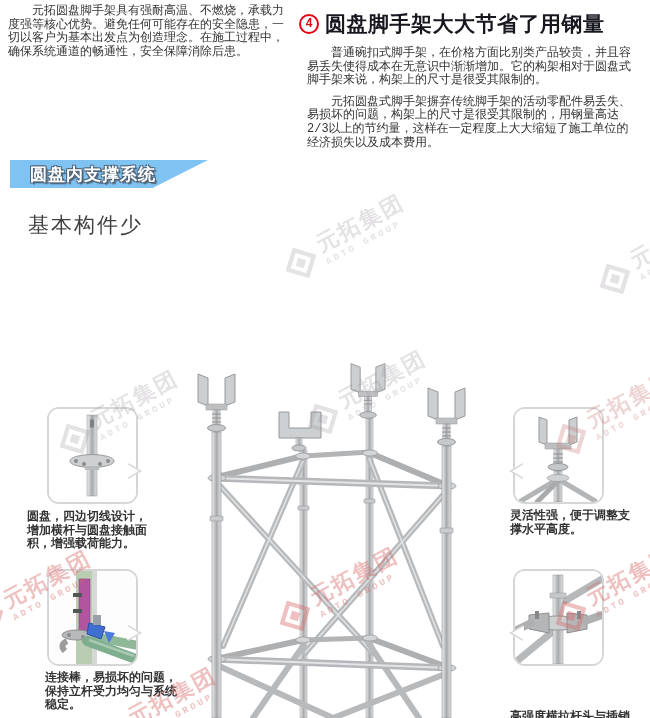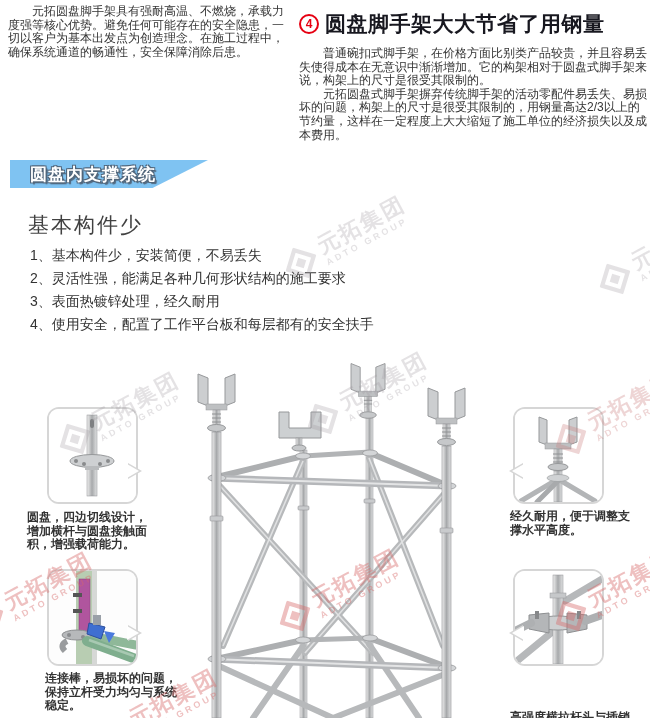--- a/index.html
+++ b/index.html
@@ -1,28 +1,28 @@
 <!DOCTYPE html>
 <html><head>
 <meta charset="utf-8">
 <style>
   html,body{margin:0;padding:0;background:#fff;}
   .page{position:relative;width:650px;height:718px;background:#fff;overflow:hidden;
-        font-family:Liberation Sans, sans-serif;color:#333;}
+        font-family:Liberation Mono, monospace;color:#333;}
 
   
   .intro{position:absolute;left:8px;top:5px;width:287px;font-size:12px;line-height:13.6px;
          text-indent:2em;color:#333;margin:0;}
   .sec4{position:absolute;left:299px;top:10px;width:348px;}
   .sec4-head{display:flex;align-items:center;gap:6px;margin:0 0 9px 0;}
   .numcircle{width:16px;height:16px;border:2px solid #e60012;border-radius:50%;color:#e60012;
              font-weight:bold;font-size:12px;display:flex;align-items:center;justify-content:center;
              flex:0 0 auto;line-height:1;}
   .sec4-title{font-size:21px;font-weight:bold;color:#17171f;letter-spacing:.5px;}
-  .sec4 p{margin:0;font-size:12px;line-height:13.6px;text-indent:2em;color:#333;}
+  .sec4 p{margin:8px;font-size:12px;line-height:13.6px;text-indent:2em;color:#333;}
 
   
   .banner{position:absolute;left:10px;top:160px;width:198px;height:28px;background:#7fc3f2;
           clip-path:polygon(0 0,100% 0,72% 100%,0 100%);
           display:flex;align-items:center;padding-left:20px;box-sizing:border-box;}
   .banner-label{font-size:17px;font-weight:bold;color:#fff;letter-spacing:1px;
           text-shadow:-1px -1px 0 #50657a,1px -1px 0 #50657a,-1px 1px 0 #50657a,
                        1px 1px 0 #50657a,2px 2px 1px #50657a;}
 
   
@@ -81,26 +81,20 @@
     </div>
     <p>普通碗扣式脚手架，在价格方面比别类产品较贵，并且容易丢失使得成本在无意识中渐渐增加。它的构架相对于圆盘式脚手架来说，构架上的尺寸是很受其限制的。</p>
     <p>元拓圆盘式脚手架摒弃传统脚手架的活动零配件易丢失、易损坏的问题，构架上的尺寸是很受其限制的，用钢量高达2/3以上的节约量，这样在一定程度上大大缩短了施工单位的经济损失以及成本费用。</p>
   </div>
 
   <div class="banner">
     <span class="banner-label">圆盘内支撑系统</span>
   </div>
 
   <div class="adv-title">基本构件少</div>
-  <ul class="adv-list">
-    <li>1、基本构件少，安装简便，不易丢失</li>
-    <li>2、灵活性强，能满足各种几何形状结构的施工要求</li>
-    <li>3、表面热镀锌处理，经久耐用</li>
-    <li>4、使用安全，配置了工作平台板和每层都有的安全扶手</li>
-  </ul>
 
   <svg class="photo" viewBox="0 0 297 362">
 
     <rect x="117" y="94" width="7" height="268" fill="url(#tg)" stroke="#97999c" stroke-width="0.5"></rect>
     <rect x="183" y="62" width="7" height="300" fill="url(#tg)" stroke="#97999c" stroke-width="0.5"></rect>
 
     <line x1="121" y1="100" x2="187" y2="96" stroke="#b2b4b6" stroke-width="5" stroke-linecap="round"></line>
     <line x1="34" y1="121" x2="120" y2="100" stroke="#adafb1" stroke-width="6" stroke-linecap="round"></line>
     <line x1="263" y1="129" x2="187" y2="97" stroke="#adafb1" stroke-width="6" stroke-linecap="round"></line>
 
@@ -250,21 +244,21 @@
           <line x1="38" y1="53" x2="48" y2="53"></line>
         </g>
       <ellipse cx="43" cy="58" rx="10" ry="3.5" fill="#c5c7c9" stroke="#96989a"></ellipse>
       <rect x="39" y="62" width="8" height="31" fill="url(#tg)" stroke="#8f9194" stroke-width="0.5"></rect>
       <line x1="43" y1="70" x2="6" y2="92" stroke="#b3b5b7" stroke-width="5" stroke-linecap="round"></line>
       <line x1="43" y1="70" x2="80" y2="92" stroke="#b3b5b7" stroke-width="5" stroke-linecap="round"></line>
       <line x1="43" y1="72" x2="22" y2="93" stroke="#a8aaac" stroke-width="5" stroke-linecap="round"></line>
       <ellipse cx="43" cy="69" rx="11" ry="3.5" fill="#d0d2d4" stroke="#96989a" stroke-width="0.6"></ellipse>
     </svg>
   </div>
-  <div class="cocap" style="left:510px;top:510px;width:128px">经久耐用，便于调整支撑水平高度。</div>
+  <div class="cocap" style="left:510px;top:510px;width:128px">灵活性强，便于调整支撑水平高度。</div>
 
   <div class="cobox tail-l" style="left:513px;top:569px">
     <svg viewBox="0 0 87 93">
       <rect width="87" height="93" fill="#ffffff"></rect>
       <line x1="50" y1="30" x2="87" y2="8" stroke="#b6b8ba" stroke-width="7" stroke-linecap="round"></line>
       <line x1="36" y1="62" x2="2" y2="90" stroke="#b6b8ba" stroke-width="7" stroke-linecap="round"></line>
       <rect x="38" y="4" width="10" height="89" fill="url(#tg)" stroke="#8f9194" stroke-width="0.5"></rect>
       <rect x="35" y="22" width="16" height="5" fill="#c6c8ca" stroke="#96989a" stroke-width="0.5"></rect>
       <ellipse cx="43" cy="52" rx="24" ry="7" fill="#cdcfd1" stroke="#949698"></ellipse>
       <g fill="#8a8c8e">

